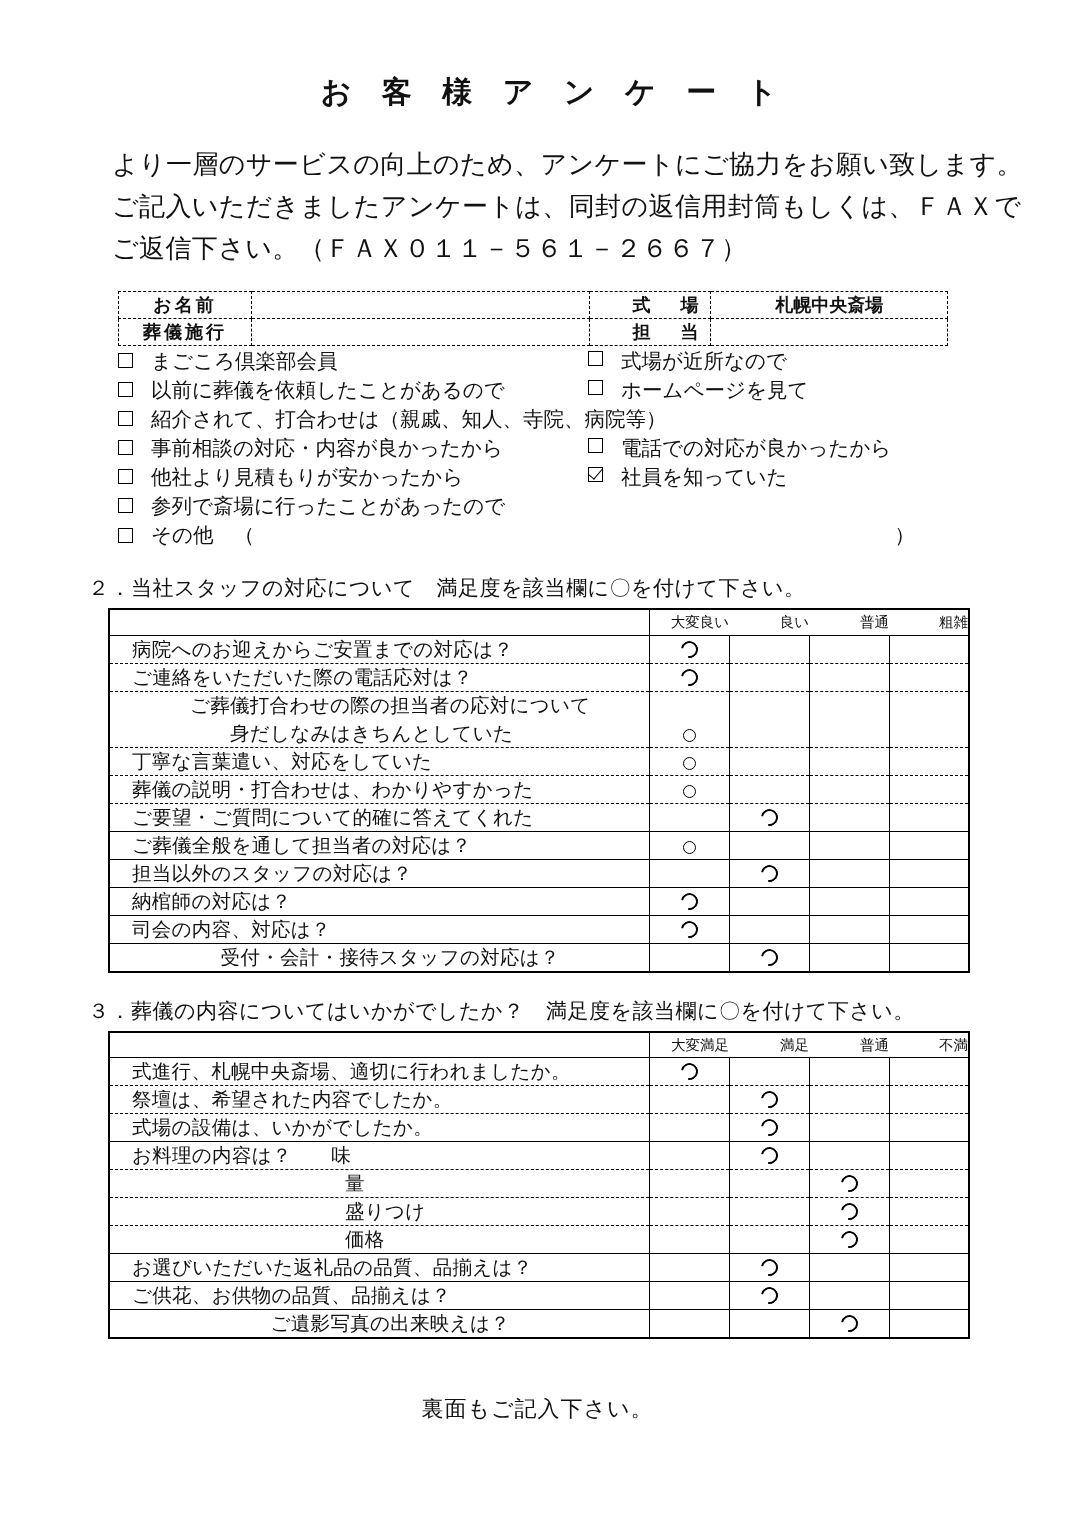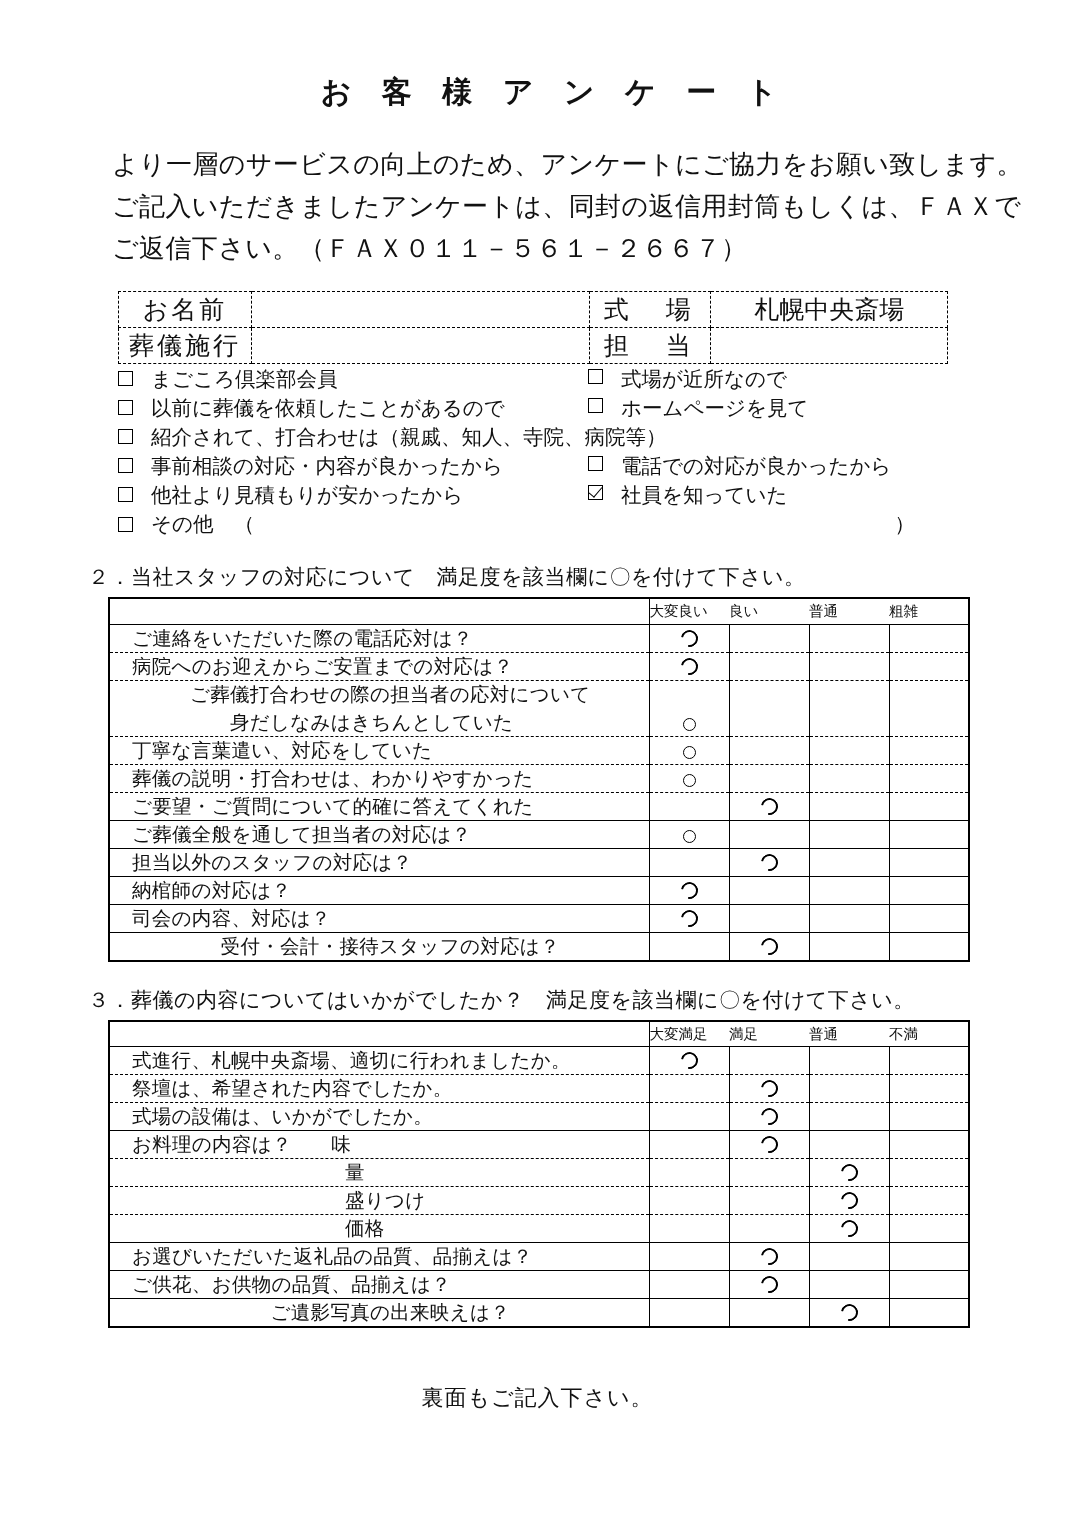--- a/index.html
+++ b/index.html
@@ -42,31 +42,32 @@
 
   
   .info-wrap {
     margin: 22px 0 0 118px;
     width: 830px;
   }
   table.info {
     border-collapse: collapse;
     table-layout: fixed;
     width: 830px;
-    font-size: 25px;
+    font-size: 18px;
+    font-weight: bold;
   }
   table.info td {
     border: 1.5px dashed #000;
     height: 27px;
     padding: 1px 6px;
     white-space: nowrap;
   }
   .c-name { width: 118px; text-align: center; letter-spacing: 3px;}
   .c-blank1 { width: 300px; }
-  .c-lbl2 { width: 108px; text-align: center; letter-spacing: 6px;}
+  .c-lbl2 { width: 108px; text-align: right; letter-spacing: 6px;}
   .c-val2 { width: 210px; text-align: center; }
 
   
   .qhead {
     margin: 26px 0 6px 88px;
     font-size: 21px;
     letter-spacing: 0.5px;
     white-space: nowrap;
   }
 
@@ -109,21 +110,21 @@
   .tbl-wrap { margin-left: 108px; }
   table.rate {
     border-collapse: collapse;
     table-layout: fixed;
     border: 2px solid #000;
     font-size: 19.5px;
   }
   table.rate th, table.rate td { padding: 0; }
   table.rate .hdr td {
     border-bottom: 1.5px solid #000;
-    text-align: left;
+    text-align: right;
     font-size: 14.5px;
     height: 26px;
     letter-spacing: 0px;
   }
   table.rate td.item {
     border-right: 1.5px solid #000;
     padding-left: 22px;
     height: 28px;
     white-space: nowrap;
     letter-spacing: 0.3px;
@@ -232,20 +233,26 @@
     <div class="row">
       <div class="col-a">
         <span class="cb"></span>
         <span>他社より見積もりが安かったから</span>
       </div>
       <div class="col-b">
         <span class="cb checked"></span>
         <span>社員を知っていた</span>
       </div>
     </div>
+    <div class="row">
+      <div class="col-a" style="width:auto">
+        <span class="cb"></span>
+        <span>参列で斎場に行ったことがあったので</span>
+      </div>
+    </div>
     <div class="other-row">
       <span class="cb"></span>
       <span>その他　（</span>
       <span class="paren-close">）</span>
     </div>
   </div>
 
   <div class="qhead" style="margin-top:24px">２．当社スタッフの対応について　満足度を該当欄に〇を付けて下さい。</div>
 
   <div class="tbl-wrap">
@@ -260,28 +267,28 @@
       <tbody>
           <tr class="hdr">
         <td style="border-right:1.5px solid #000"></td>
         <td>大変良い</td>
         <td>良い</td>
         <td>普通</td>
         <td>粗雑</td>
       </tr>
 
       <tr class="dashed">
+        <td class="item">病院へのお迎えからご安置までの対応は？</td>
+        <td class="opt"><span class="mark"></span></td>
+        <td class="opt"></td>
+        <td class="opt"></td>
+        <td class="opt"></td>
+      </tr>
+      <tr class="dashed">
         <td class="item">ご連絡をいただいた際の電話応対は？</td>
-        <td class="opt"><span class="mark"></span></td>
-        <td class="opt"></td>
-        <td class="opt"></td>
-        <td class="opt"></td>
-      </tr>
-      <tr class="dashed">
-        <td class="item">病院へのお迎えからご安置までの対応は？</td>
         <td class="opt"><span class="mark"></span></td>
         <td class="opt"></td>
         <td class="opt"></td>
         <td class="opt"></td>
       </tr>
       <tr class="nob">
         <td class="item">ご葬儀打合わせの際の担当者の応対について</td>
         <td class="opt"></td>
         <td class="opt"></td>
         <td class="opt"></td>

